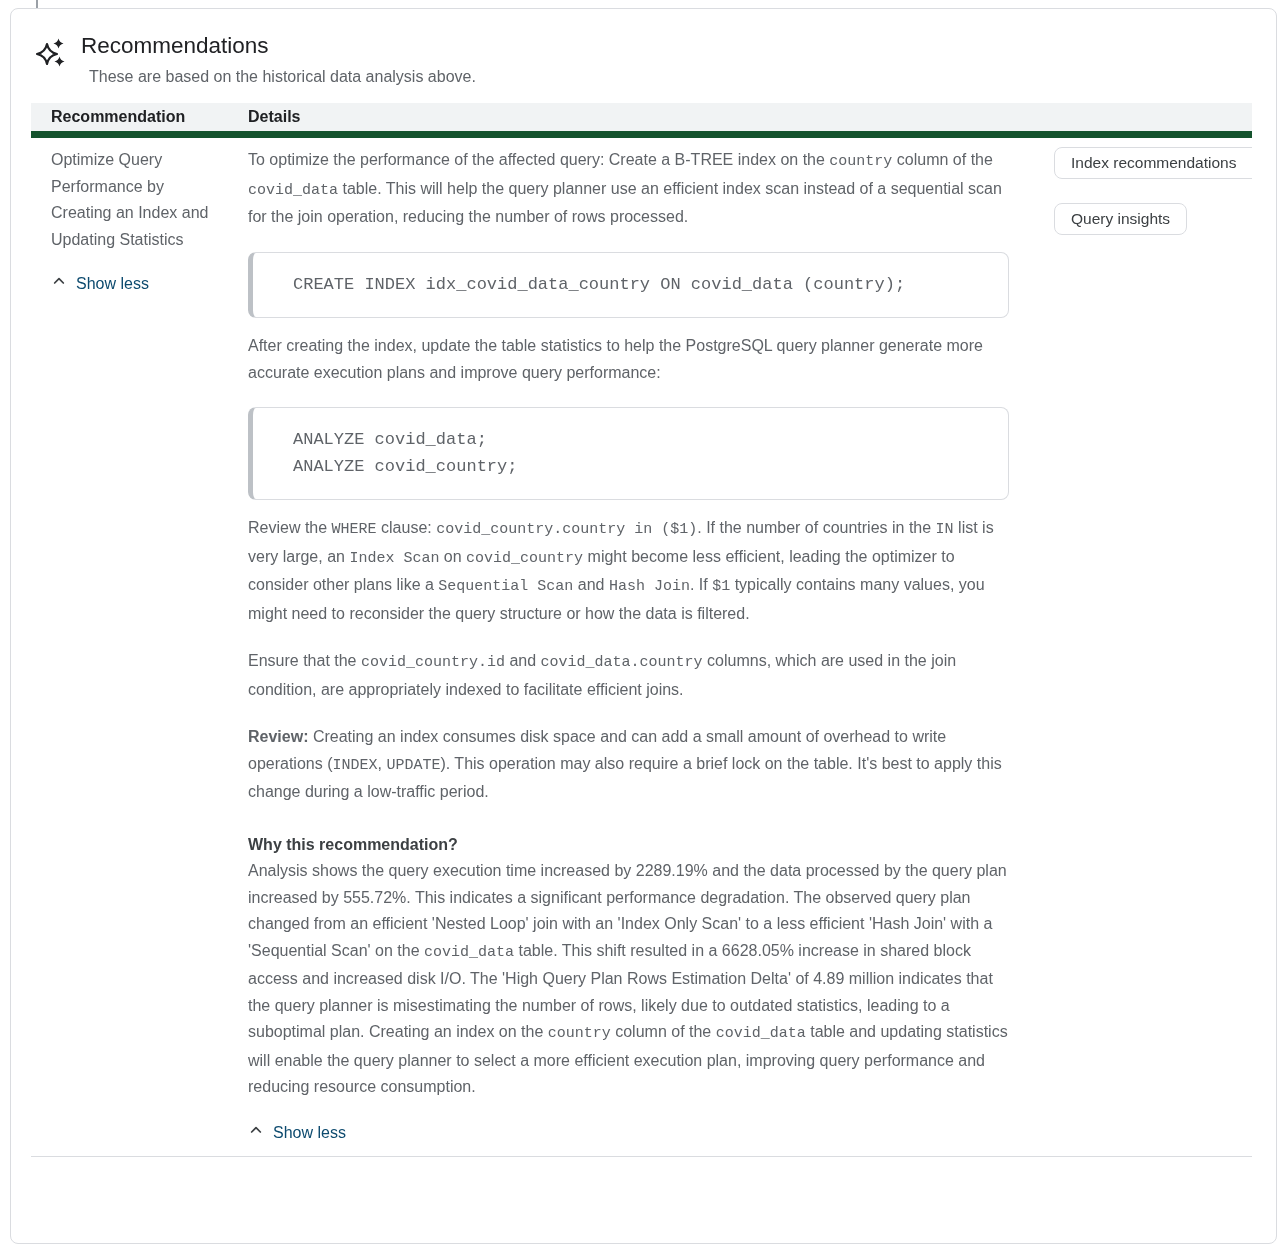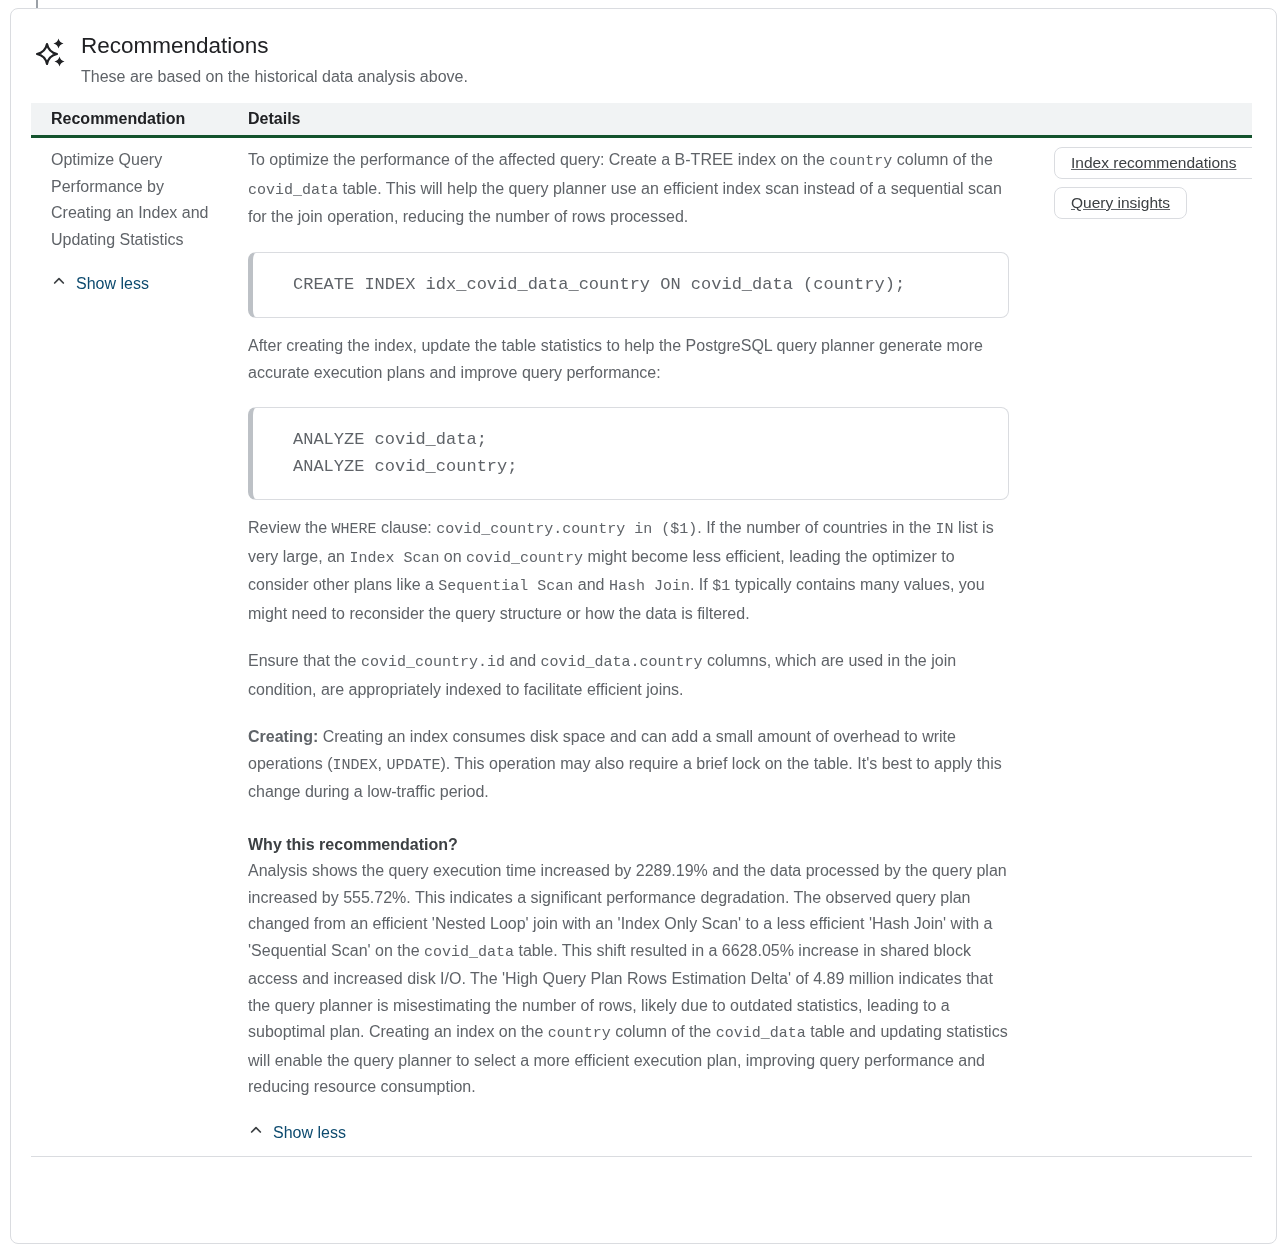--- a/index.html
+++ b/index.html
@@ -24,28 +24,28 @@
     overflow: hidden;
   }
   
   .card-header {
     display: flex; align-items: flex-start;
     padding: 22px 20px 12px 24px;
   }
   .sparkle { width: 34px; height: 34px; margin-top: 6px; flex: 0 0 auto; }
   .card-header-text { margin-left: 12px; }
   .card-title { font-size: 22.5px; color: #202124; font-weight: 400; line-height: 30px; }
-  .card-subtitle { font-size: 16px; color: #5f6368; line-height: 24px; margin-top: 4px; }
+  .card-subtitle { font-size: 16px; color: #5f6368; line-height: 24px; margin-top: 4px; margin-left: 8px; }
   
   .rec-table { margin: 2px 24px 0 20px; width: 1221px; }
   .thead {
     display: flex; align-items: center;
     background: #f1f3f4;
     height: 35px;
-    border-bottom: 3px solid #14532d;
+    border-bottom: 7px solid #14532d;
     font-size: 16px; font-weight: 700; color: #202124;
   }
   .th-rec { width: 217px; padding-left: 20px; }
   .th-details { flex: 1; }
   .table-row {
     display: flex;
     border-bottom: 1px solid #dadce0;
   }
   
   .rec-cell {
@@ -102,23 +102,22 @@
     text-decoration: none; cursor: pointer;
   }
   .doc-link .link-text { text-decoration: underline; }
   .doc-link svg { margin-left: 5px; }
   
   .actions-cell {
     flex: 1 1 auto;
     margin-left: 45px;
     padding-top: 9px;
     display: flex; flex-direction: column; align-items: flex-start;
-    gap: 8px;
-    overflow: hidden;
-    text-decoration: underline;
+    gap: 24px;
+    overflow: hidden;
   }
   .chip-button {
     height: 32px;
     border: 1px solid #dadce0;
     border-radius: 8px;
     background: #fff;
     color: #3c4043;
     font-family: "Liberation Sans", sans-serif;
     font-size: 15.5px; font-weight: 500;
     padding: 0 16px;
@@ -171,21 +170,21 @@
       </div>
 
       <div class="details-cell">
         <p><span>To optimize the performance of the affected query: Create a B-TREE index on the </span><code>country</code><span> column of the </span><code>covid_data</code><span> table. This will help the query planner use an efficient index scan instead of a sequential scan for the join operation, reducing the number of rows processed.</span></p>
         <div class="codebox">CREATE INDEX idx_covid_data_country ON covid_data (country);</div>
         <p>After creating the index, update the table statistics to help the PostgreSQL query planner generate more accurate execution plans and improve query performance:</p>
         <div class="codebox">ANALYZE covid_data;
 ANALYZE covid_country;</div>
         <p><span>Review the </span><code>WHERE</code><span> clause: </span><code>covid_country.country in ($1)</code><span>. If the number of countries in the </span><code>IN</code><span> list is very large, an </span><code>Index Scan</code><span> on </span><code>covid_country</code><span> might become less efficient, leading the optimizer to consider other plans like a </span><code>Sequential Scan</code><span> and </span><code>Hash Join</code><span>. If </span><code>$1</code><span> typically contains many values, you might need to reconsider the query structure or how the data is filtered.</span></p>
         <p><span>Ensure that the </span><code>covid_country.id</code><span> and </span><code>covid_data.country</code><span> columns, which are used in the join condition, are appropriately indexed to facilitate efficient joins.</span></p>
-        <p><strong>Creating:</strong><span> Creating an index consumes disk space and can add a small amount of overhead to write operations (</span><code>INDEX</code><span>, </span><code>UPDATE</code><span>). This operation may also require a brief lock on the table. It's best to apply this change during a low-traffic period.</span></p>
+        <p><strong>Review:</strong><span> Creating an index consumes disk space and can add a small amount of overhead to write operations (</span><code>INDEX</code><span>, </span><code>UPDATE</code><span>). This operation may also require a brief lock on the table. It's best to apply this change during a low-traffic period.</span></p>
         <div class="why-heading">Why this recommendation?</div>
         <p><span>Analysis shows the query execution time increased by 2289.19% and the data processed by the query plan increased by 555.72%. This indicates a significant performance degradation. The observed query plan changed from an efficient 'Nested Loop' join with an 'Index Only Scan' to a less efficient 'Hash Join' with a 'Sequential Scan' on the </span><code>covid_data</code><span> table. This shift resulted in a 6628.05% increase in shared block access and increased disk I/O. The 'High Query Plan Rows Estimation Delta' of 4.89 million indicates that the query planner is misestimating the number of rows, likely due to outdated statistics, leading to a suboptimal plan. Creating an index on the </span><code>country</code><span> column of the </span><code>covid_data</code><span> table and updating statistics will enable the query planner to select a more efficient execution plan, improving query performance and reducing resource consumption.</span></p>
 
         <div class="show-less" style="margin-top:19px;">
           <span>
             <svg width="16" height="16" viewBox="0 0 24 24">
               <path d="M5.5 15 L12 8.5 L18.5 15" fill="none" stroke="#3c4043" stroke-width="2.6" stroke-linecap="round" stroke-linejoin="round"></path>
             </svg>
           </span>
           <span>Show less</span>

